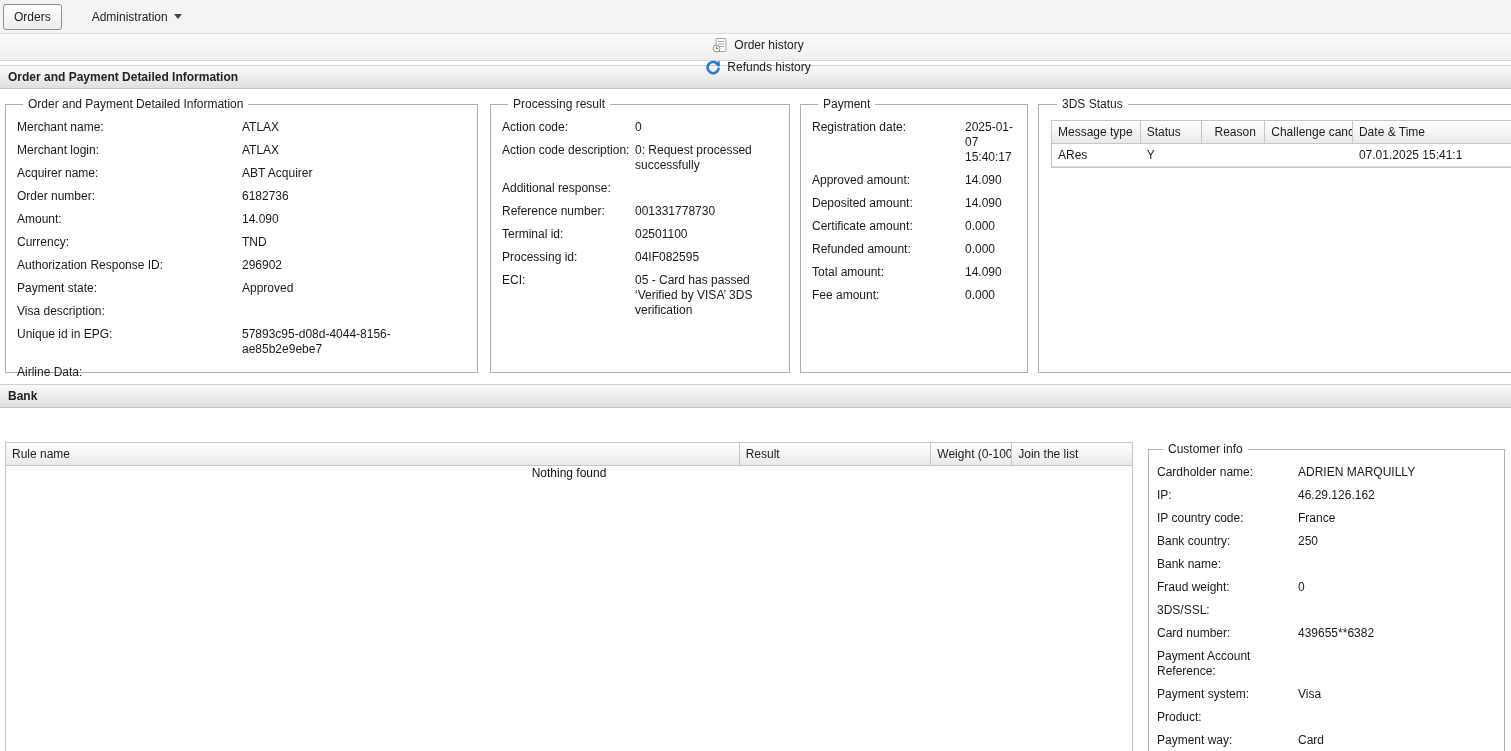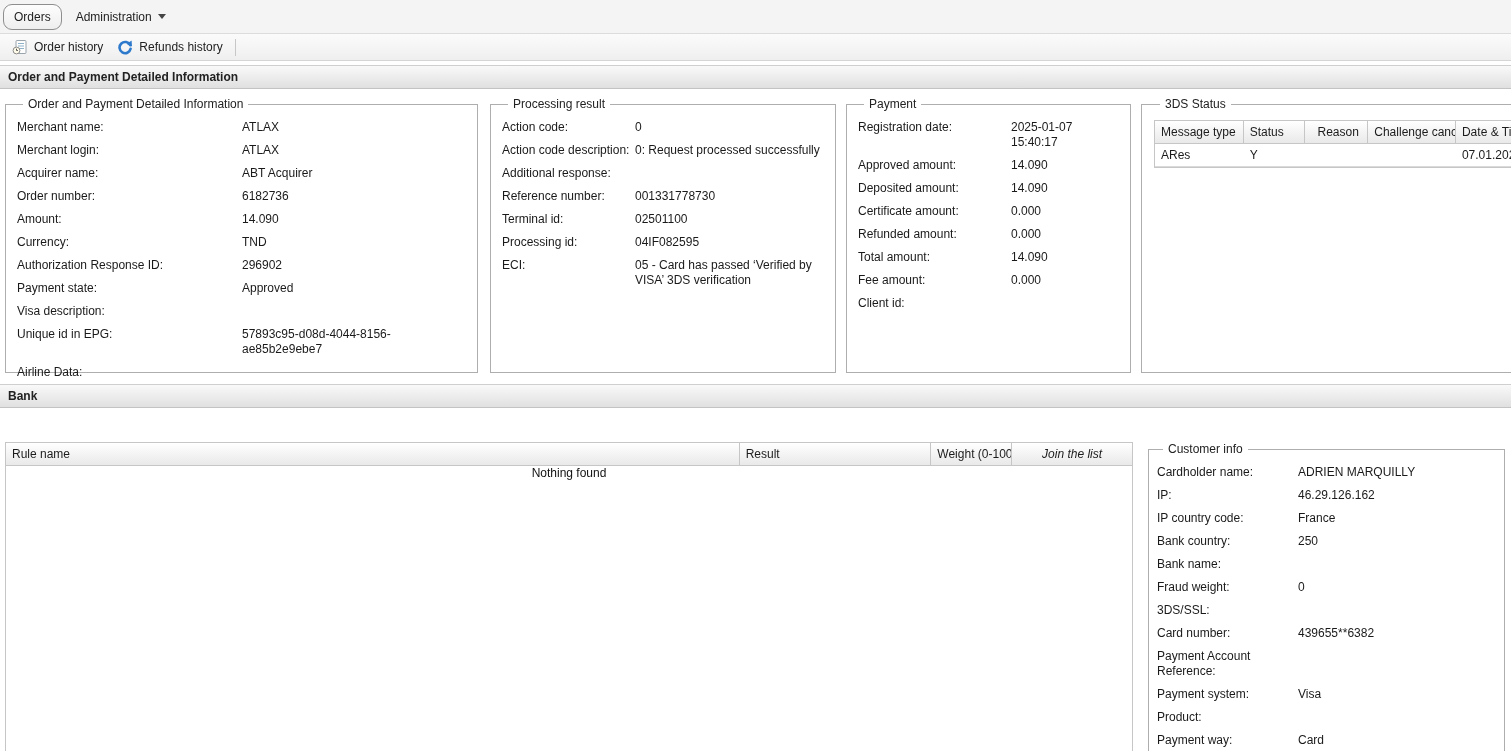--- a/index.html
+++ b/index.html
@@ -11,39 +11,39 @@
     font-size: 12px;
   }
 
   
   .tabbar {
     height: 34px; display: flex; align-items: center;
     background: #f4f4f4; border-bottom: 1px solid #dcdcdc;
     padding-left: 3px;
   }
   .tab-orders {
-    padding: 5px 10px; border: 1px solid #8e8e8e; border-radius: 9px;
+    padding: 5px 10px; border: 1px solid #8e8e8e; border-radius: 3px;
     background: linear-gradient(#fdfdfd, #eeeeee);
     font-size: 12px; color: #222; cursor: default;
   }
   .menu-admin {
-    margin-left: 14px; display: flex; align-items: center; gap: 6px;
+    margin-left: 30px; display: flex; align-items: center; gap: 6px;
     color: #222; cursor: default;
   }
   .caret-down {
     width: 0; height: 0; border-left: 4px solid transparent;
     border-right: 4px solid transparent; border-top: 5px solid #444;
     display: inline-block;
   }
 
   
   .toolbar {
     height: 27px; display: flex; align-items: center;
     background: linear-gradient(#fbfbfb, #efefef);
-    border-bottom: 1px solid #d5d5d5; padding-left: 5px;
+    border-bottom: 1px solid #d5d5d5; padding-left: 5px; flex-direction: column;
   }
   .tool-btn {
     display: flex; align-items: center; gap: 6px;
     padding: 3px 7px; border-radius: 3px; color: #222; cursor: default;
   }
   .tool-btn svg { display: block; }
   .tb-sep { width: 1px; height: 17px; background: #c7c7c7; margin-left: 5px; }
 
   
   .section-header {
@@ -55,22 +55,22 @@
   .gap4 { height: 4px; }
 
   
   fieldset {
     border: 1px solid #aeaeae; margin: 0; padding: 5px 10px 8px 11px;
   }
   legend { padding: 0 5px; margin-left: 6px; color: #222; }
 
   .panels-row { display: flex; padding: 8px 0 11px 5px; }
   .fs-order      { width: 473px; height: 276px; flex: 0 0 auto; }
-  .fs-processing { width: 346px; height: 276px; flex: 0 0 auto; margin-left: 12px; }
-  .fs-payment    { width: 285px; height: 276px; flex: 0 0 auto; margin-left: 10px; }
+  .fs-processing { width: 300px; height: 276px; flex: 0 0 auto; margin-left: 12px; }
+  .fs-payment    { width: 228px; height: 276px; flex: 0 0 auto; margin-left: 10px; }
   .fs-tds        { width: 560px; height: 276px; flex: 0 0 auto; margin-left: 10px; padding-left: 12px; }
 
   .kv-row { display: flex; padding: 4px 0; line-height: 15px; }
   .kv-label { flex: 0 0 140px; min-height: 14px; }
   .kv-value { flex: 1; min-height: 14px; word-break: break-word; }
   .fs-order      .kv-label { flex-basis: 225px; }
   .fs-processing .kv-label { flex-basis: 133px; }
   .fs-payment    .kv-label { flex-basis: 153px; }
   .fs-customer   .kv-label { flex-basis: 141px; }
 
@@ -88,21 +88,21 @@
   .tds-c0 { width: 89px; }  .tds-c1 { width: 62px; }
   .tds-c2 { width: 63px; padding-left: 12px; }  .tds-c3 { width: 88px; }
   .tds-c4 { width: 233px; border-right: none; }
 
   
   .fraud-row { display: flex; padding: 6px 0 0 5px; margin-top: 28px; }
   .fraud-grid { width: 1128px; flex: 0 0 auto; }
   .fr-c0 { width: 735px; }
   .fr-c1 { width: 192px; }
   .fr-c2 { width: 81px; }
-  .fr-c3 { width: 120px; text-align: center; border-right: none; font-style: italic; }
+  .fr-c3 { width: 120px; text-align: left; border-right: none; }
   .fraud-body {
     height: 303px; border: 1px solid #c6c6c6; border-top: none;
     display: flex; align-items: flex-start; justify-content: center; color: #111;
   }
   .fs-customer { width: 357px; height: 327px; flex: 0 0 auto; margin-left: 15px; padding-left: 8px; }
 </style>
 </head>
 <body>
 
 <div class="tabbar">
@@ -254,24 +254,20 @@
         <div class="kv-value">0.000</div>
       </div>
         <div class="kv-row">
         <div class="kv-label">Total amount:</div>
         <div class="kv-value">14.090</div>
       </div>
         <div class="kv-row">
         <div class="kv-label">Fee amount:</div>
         <div class="kv-value">0.000</div>
       </div>
-        <div class="kv-row">
-        <div class="kv-label">Client id:</div>
-        <div class="kv-value"></div>
-      </div>
       </div>
   </fieldset>
 
   <fieldset class="fs-tds">
     <legend>3DS Status</legend>
     <div class="grid tds-grid">
       <div class="grid-header">
         <div class="grid-hcell tds-c0">Message type</div>
         <div class="grid-hcell tds-c1">Status</div>
         <div class="grid-hcell tds-c2">Reason</div>

